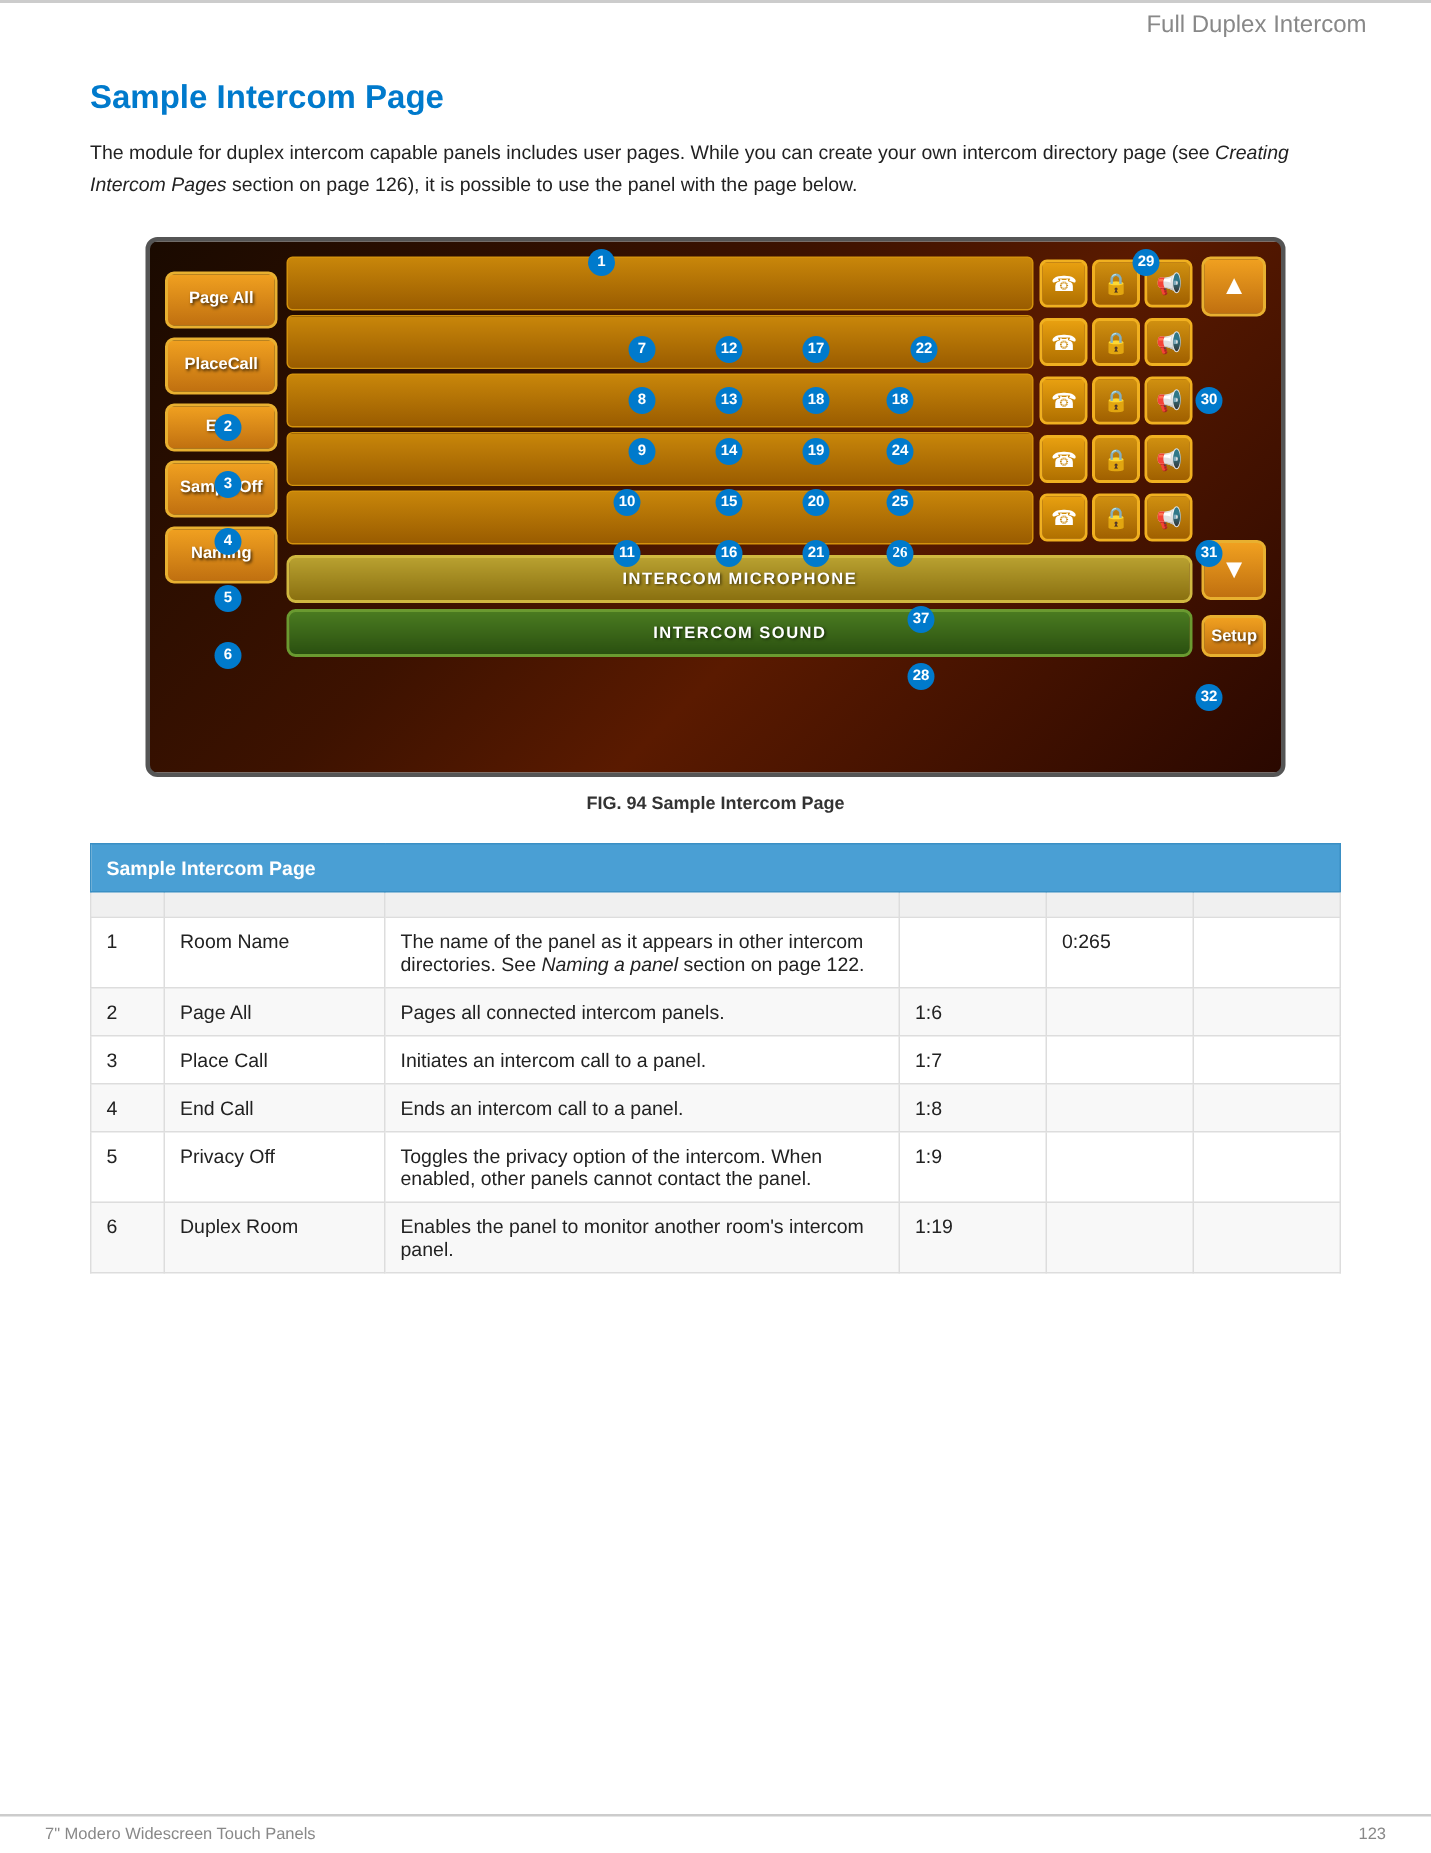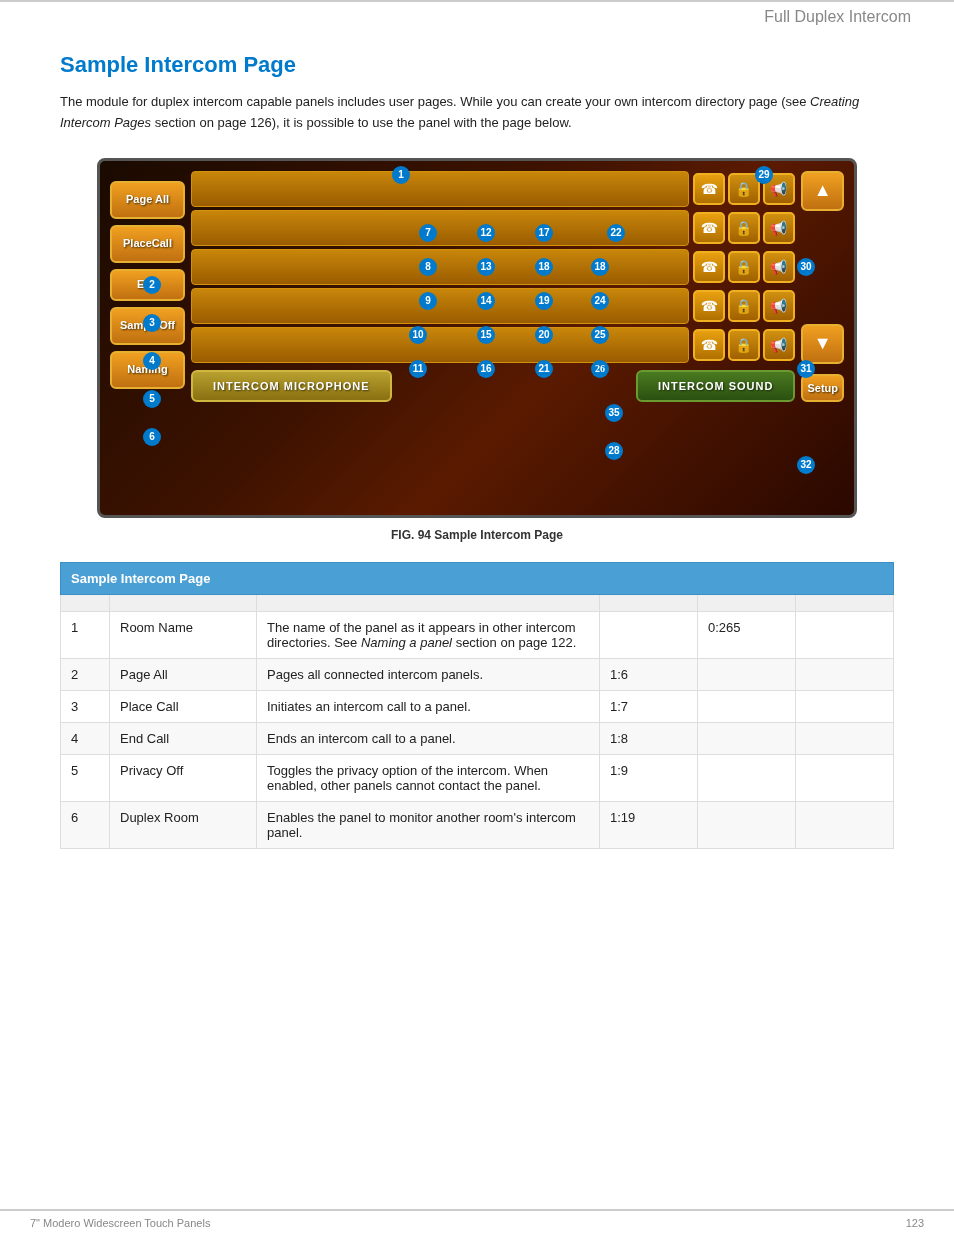--- a/index.html
+++ b/index.html
@@ -141,23 +141,23 @@
       background: linear-gradient(to bottom, #d09010, #a06000);
     }
 
     .icon-btn.speaker-icon {
       background: linear-gradient(to bottom, #d09010, #a06000);
     }
 
     
     .bottom-controls {
       display: flex;
+      flex-direction: column;
       gap: 4px;
       margin-top: 4px;
-      justify-content: space-between;
     }
 
     .intercom-btn {
       border-radius: 6px;
       padding: 8px 20px;
       color: #fff;
       font-size: 11px;
       font-weight: bold;
       text-align: center;
       letter-spacing: 1px;
@@ -324,21 +324,21 @@
     <div class="annotation" style="top:66px;left:438px;">17</div>
     <div class="annotation" style="top:100px;left:438px;">18</div>
     <div class="annotation" style="top:134px;left:438px;">19</div>
     <div class="annotation" style="top:168px;left:438px;">20</div>
     <div class="annotation" style="top:202px;left:438px;">21</div>
     <div class="annotation" style="top:66px;left:510px;">22</div>
     <div class="annotation" style="top:100px;left:494px;">18</div>
     <div class="annotation" style="top:134px;left:494px;">24</div>
     <div class="annotation" style="top:168px;left:494px;">25</div>
     <div class="annotation" style="top:202px;left:494px;font-family:Liberation Serif, serif;">26</div>
-    <div class="annotation" style="top:246px;left:508px;">35</div>
+    <div class="annotation" style="top:246px;left:508px;">37</div>
     <div class="annotation" style="top:284px;left:508px;">28</div>
     <div class="annotation" style="top:8px;left:658px;">29</div>
     <div class="annotation" style="top:66px;left:700px;margin-top:34px;">30</div>
     <div class="annotation" style="top:202px;left:700px;">31</div>
     <div class="annotation" style="top:298px;left:700px;">32</div>
 
     <div class="panel-container">
 
 
       <div class="panel-body">

